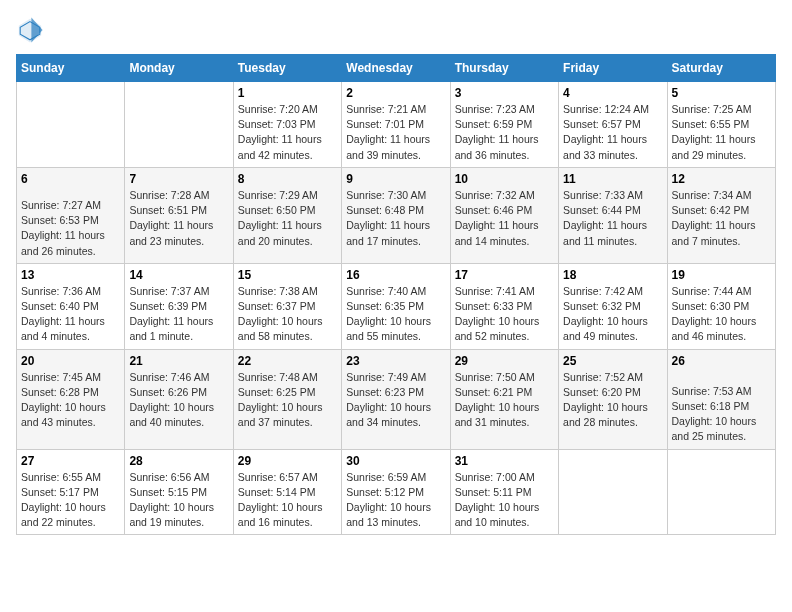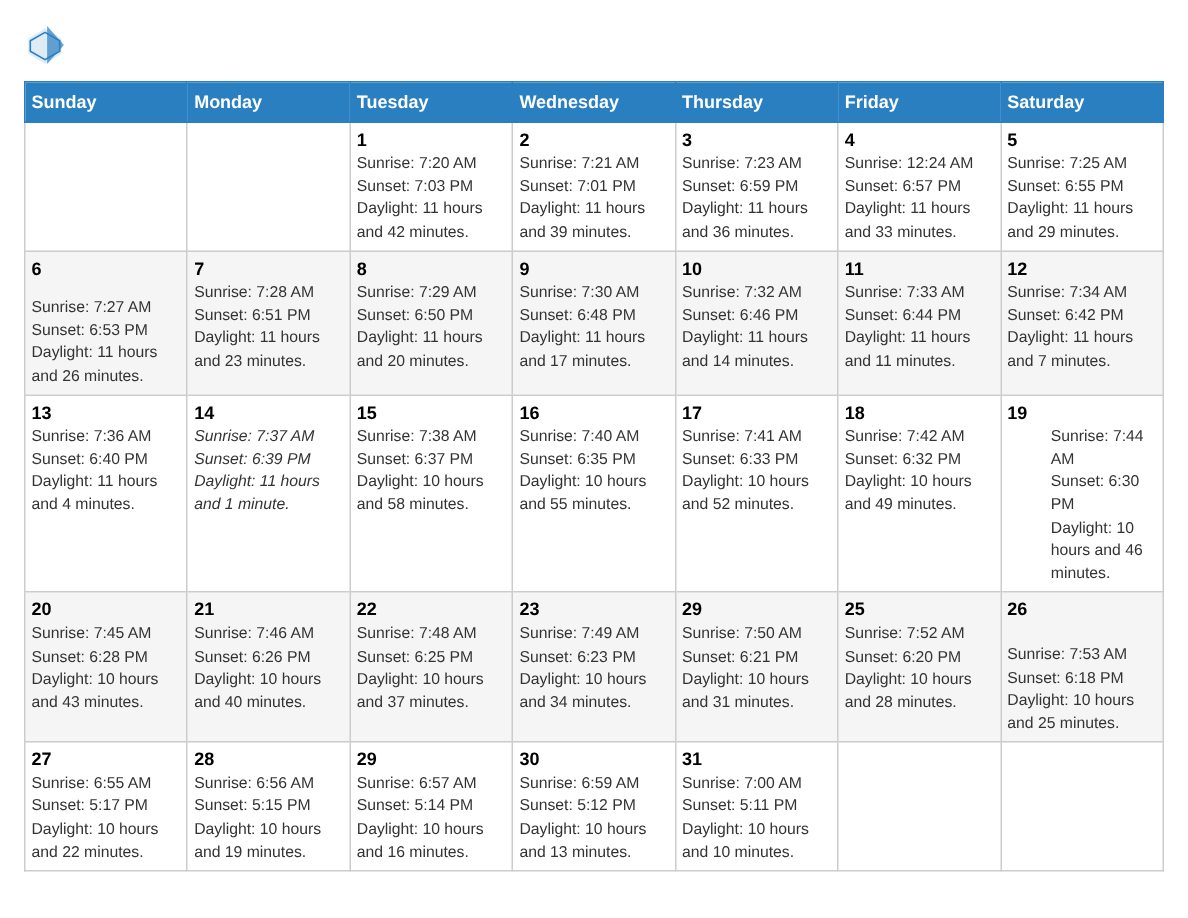--- a/index.html
+++ b/index.html
@@ -203,21 +203,21 @@
       </tr>
       <tr>
         <td>
           <span class="day-num">13</span>
           <div class="day-info" style="white-space: pre-line;">Sunrise: 7:36 AM
 Sunset: 6:40 PM
 Daylight: 11 hours and 4 minutes.</div>
         </td>
         <td>
           <span class="day-num">14</span>
-          <div class="day-info" style="white-space: pre-line; font-style: italic;">Sunrise: 7:37 AM
+          <div class="day-info" style="white-space: pre-line;">Sunrise: 7:37 AM
 Sunset: 6:39 PM
 Daylight: 11 hours and 1 minute.</div>
         </td>
         <td>
           <span class="day-num">15</span>
           <div class="day-info" style="white-space: pre-line;">Sunrise: 7:38 AM
 Sunset: 6:37 PM
 Daylight: 10 hours and 58 minutes.</div>
         </td>
         <td>
@@ -233,21 +233,21 @@
 Daylight: 10 hours and 52 minutes.</div>
         </td>
         <td>
           <span class="day-num">18</span>
           <div class="day-info" style="white-space: pre-line;">Sunrise: 7:42 AM
 Sunset: 6:32 PM
 Daylight: 10 hours and 49 minutes.</div>
         </td>
         <td>
           <span class="day-num">19</span>
-          <div class="day-info" style="white-space: pre-line; margin-left: 29px;">Sunrise: 7:44 AM
+          <div class="day-info" style="white-space: pre-line;">Sunrise: 7:44 AM
 Sunset: 6:30 PM
 Daylight: 10 hours and 46 minutes.</div>
         </td>
       </tr>
       <tr>
         <td>
           <span class="day-num">20</span>
           <div class="day-info" style="white-space: pre-line;">Sunrise: 7:45 AM
 Sunset: 6:28 PM
 Daylight: 10 hours and 43 minutes.</div>

